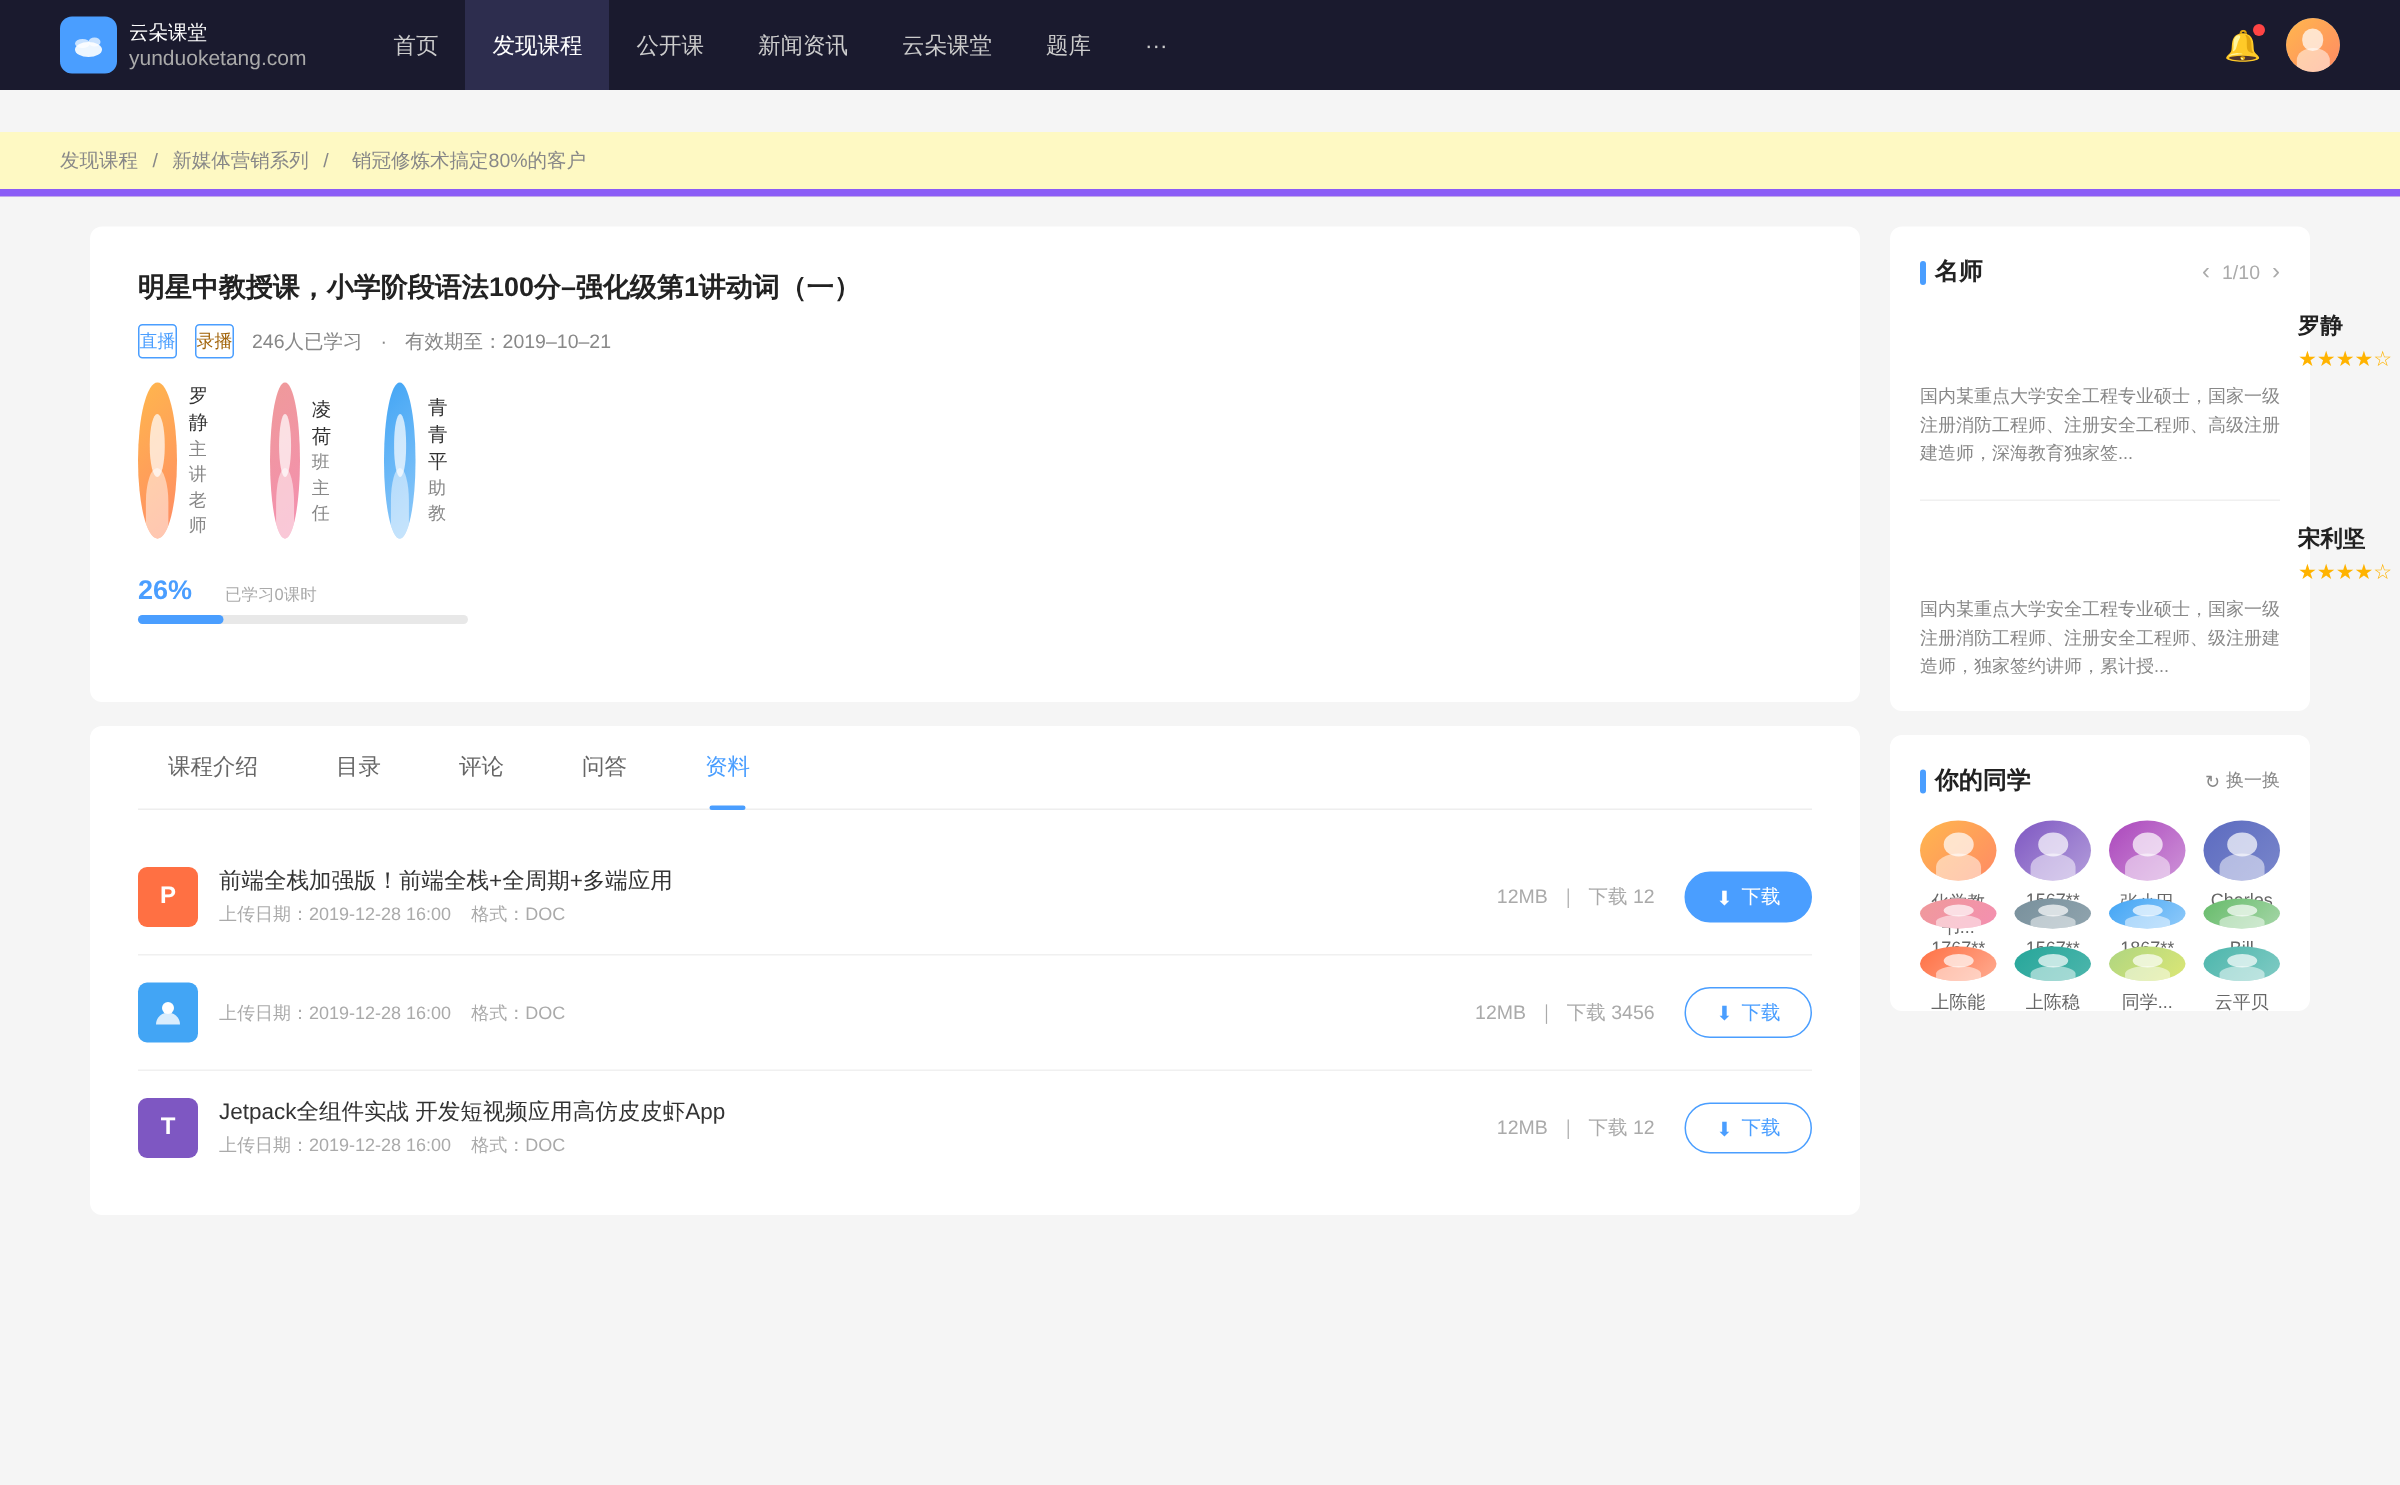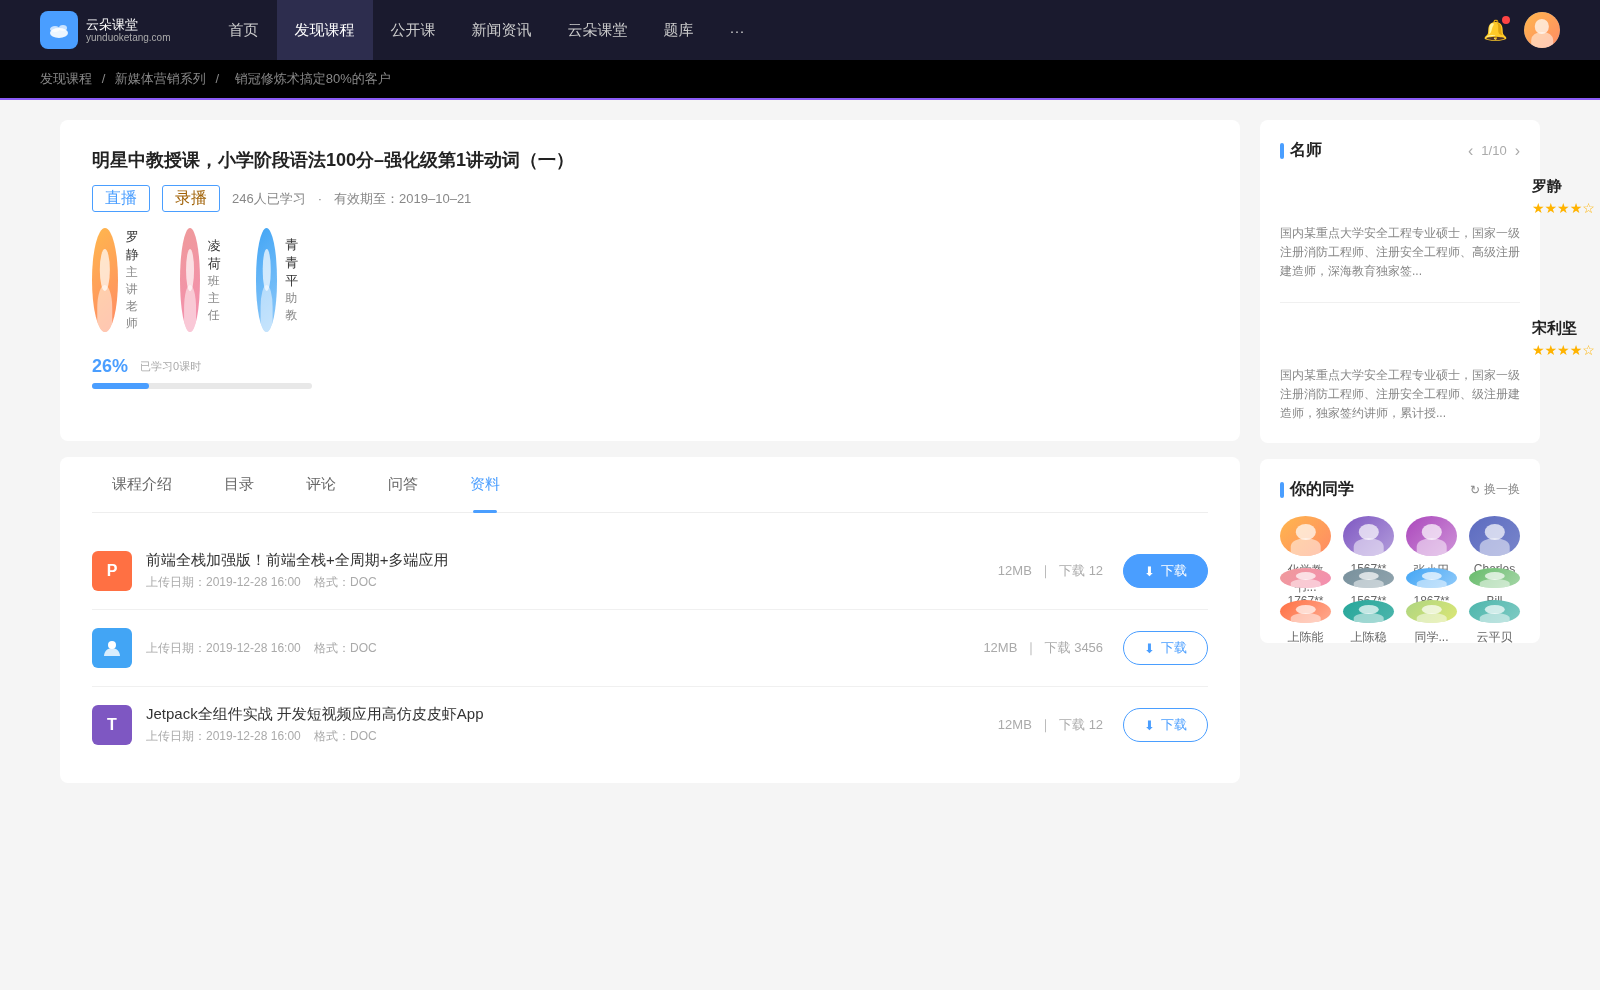--- a/index.html
+++ b/index.html
@@ -3,55 +3,55 @@
   <meta charset="utf-8">
   <style>
     * { box-sizing: border-box; margin: 0; padding: 0; }
     body { font-family: -apple-system, BlinkMacSystemFont, 'PingFang SC', 'Microsoft YaHei', sans-serif; background: #f5f5f5; color: #333; font-size: 14px; }
 
     
     .navbar { background: #1a1a2e; height: 60px; display: flex; align-items: center; padding: 0 40px; }
     .logo-area { display: flex; align-items: center; margin-right: 40px; }
     .logo-icon { width: 38px; height: 38px; background: #4a9eff; border-radius: 8px; display: flex; align-items: center; justify-content: center; margin-right: 8px; }
     .logo-text { color: white; font-size: 13px; line-height: 1.2; }
-    .logo-sub { color: #aaa; font-size: 10px; }
+    .logo-sub { color: #aaa; font-size: 14px; }
     .nav-items { display: flex; align-items: center; gap: 0; flex: 1; }
     .nav-item { color: #ccc; padding: 0 18px; height: 60px; display: flex; align-items: center; font-size: 15px; cursor: pointer; }
     .nav-item.active { background: #2d2d4e; color: white; }
     .nav-right { display: flex; align-items: center; gap: 16px; margin-left: auto; }
     .bell-icon { color: #ccc; font-size: 20px; position: relative; cursor: pointer; }
     .bell-dot { width: 8px; height: 8px; background: #ff4444; border-radius: 50%; position: absolute; top: -2px; right: -2px; }
     .avatar-nav { width: 36px; height: 36px; border-radius: 50%; background: #888; overflow: hidden; cursor: pointer; }
     .avatar-nav-img { width: 100%; height: 100%; background: linear-gradient(135deg, #c49a6c, #d4b896); border-radius: 50%; }
 
     
-    .breadcrumb { background: #000000; padding: 10px 40px; font-size: 13px; color: #888; border-bottom: 2px solid #8b5cf6; }
+    .breadcrumb { background: #fef9c3; padding: 10px 40px; font-size: 13px; color: #888; border-bottom: 5px solid #8b5cf6; margin-top: 28px; }
     .breadcrumb a { color: #888; text-decoration: none; }
     .breadcrumb span { margin: 0 6px; }
 
     
     .main-layout { display: flex; gap: 20px; padding: 20px 40px; max-width: 1560px; margin: 0 auto; }
     .left-panel { flex: 1; }
     .right-panel { width: 280px; flex-shrink: 0; }
 
     
     .course-card { background: white; border-radius: 8px; padding: 28px 32px; margin-bottom: 16px; }
     .course-title { font-size: 18px; font-weight: bold; color: #222; margin-bottom: 12px; line-height: 1.4; }
     .course-meta { display: flex; align-items: center; gap: 12px; margin-bottom: 16px; color: #888; font-size: 13px; }
-    .badge { padding: 2px 12px; border-radius: 3px; font-size: 16px; font-weight: 500; border: 1px solid; }
+    .badge { padding: 2px 0; border-radius: 3px; font-size: 12px; font-weight: 500; border: 1px solid; }
     .badge-live { color: #4a9eff; border-color: #4a9eff; }
     .badge-record { color: #a16207; border-color: #4a9eff; }
     .teachers { display: flex; gap: 32px; margin-bottom: 24px; }
     .teacher-item { display: flex; align-items: center; gap: 8px; }
     .teacher-avatar { width: 44px; height: 44px; border-radius: 50%; overflow: hidden; }
     .teacher-info { font-size: 13px; }
     .teacher-name { color: #333; font-weight: 500; }
     .teacher-role { color: #888; font-size: 12px; }
     .progress-section { margin-bottom: 24px; }
-    .progress-label { display: flex; align-items: center; gap: 12px; margin-bottom: 6px; }
+    .progress-label { display: flex; align-items: flex-end; gap: 22px; margin-bottom: 6px; }
     .progress-pct { color: #4a9eff; font-size: 18px; font-weight: bold; }
     .progress-note { color: #aaa; font-size: 11px; }
     .progress-bar-bg { width: 220px; height: 6px; background: #e8e8e8; border-radius: 3px; }
     .progress-bar-fill { height: 100%; background: #4a9eff; border-radius: 3px; }
     .course-actions { display: flex; align-items: center; gap: 16px; }
     .btn-continue { background: #4a9eff; color: white; border: none; border-radius: 24px; padding: 12px 40px; font-size: 16px; cursor: pointer; font-weight: 500; }
     .action-btns { display: flex; gap: 16px; margin-left: auto; }
     .action-btn { display: flex; align-items: center; gap: 6px; color: #666; cursor: pointer; padding: 8px 12px; border: 1px solid #ddd; border-radius: 4px; font-size: 13px; background: white; }
 
     

